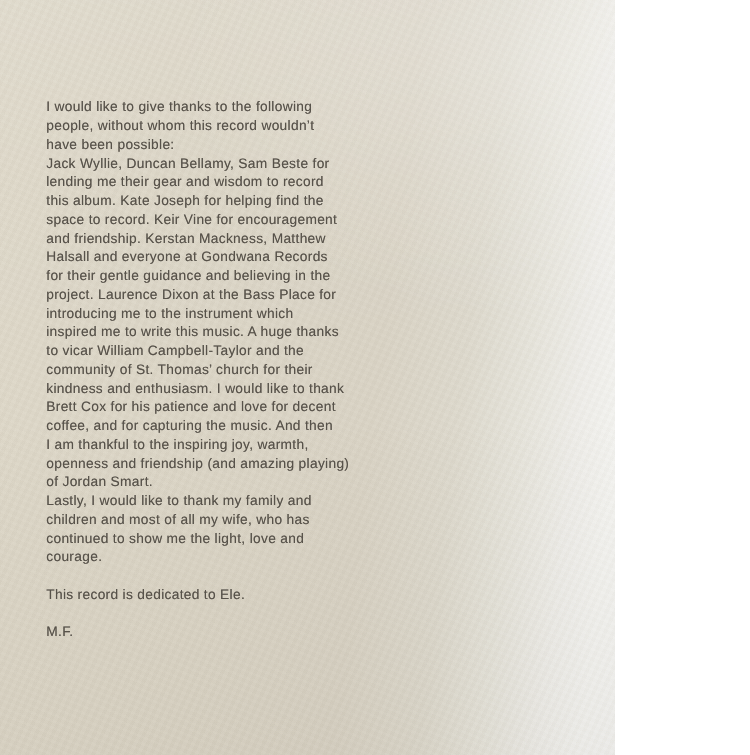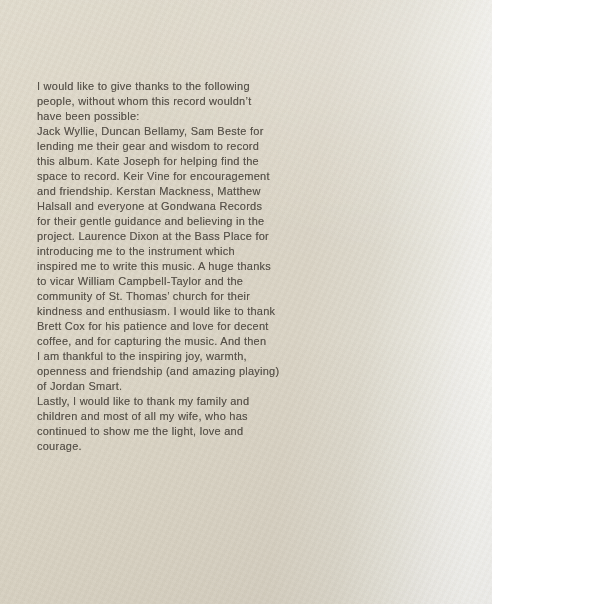--- a/index.html
+++ b/index.html
@@ -103,14 +103,16 @@
 kindness and enthusiasm. I would like to thank
 Brett Cox for his patience and love for decent
 coffee, and for capturing the music. And then
 I am thankful to the inspiring joy, warmth,
 openness and friendship (and amazing playing)
 of Jordan Smart.
 Lastly, I would like to thank my family and
 children and most of all my wife, who has
 continued to show me the light, love and
 courage.</p>
+    <p>This record is dedicated to Ele.</p>
+    <p>M.F.</p>
   </div>
 </div>
 
 </body></html>

